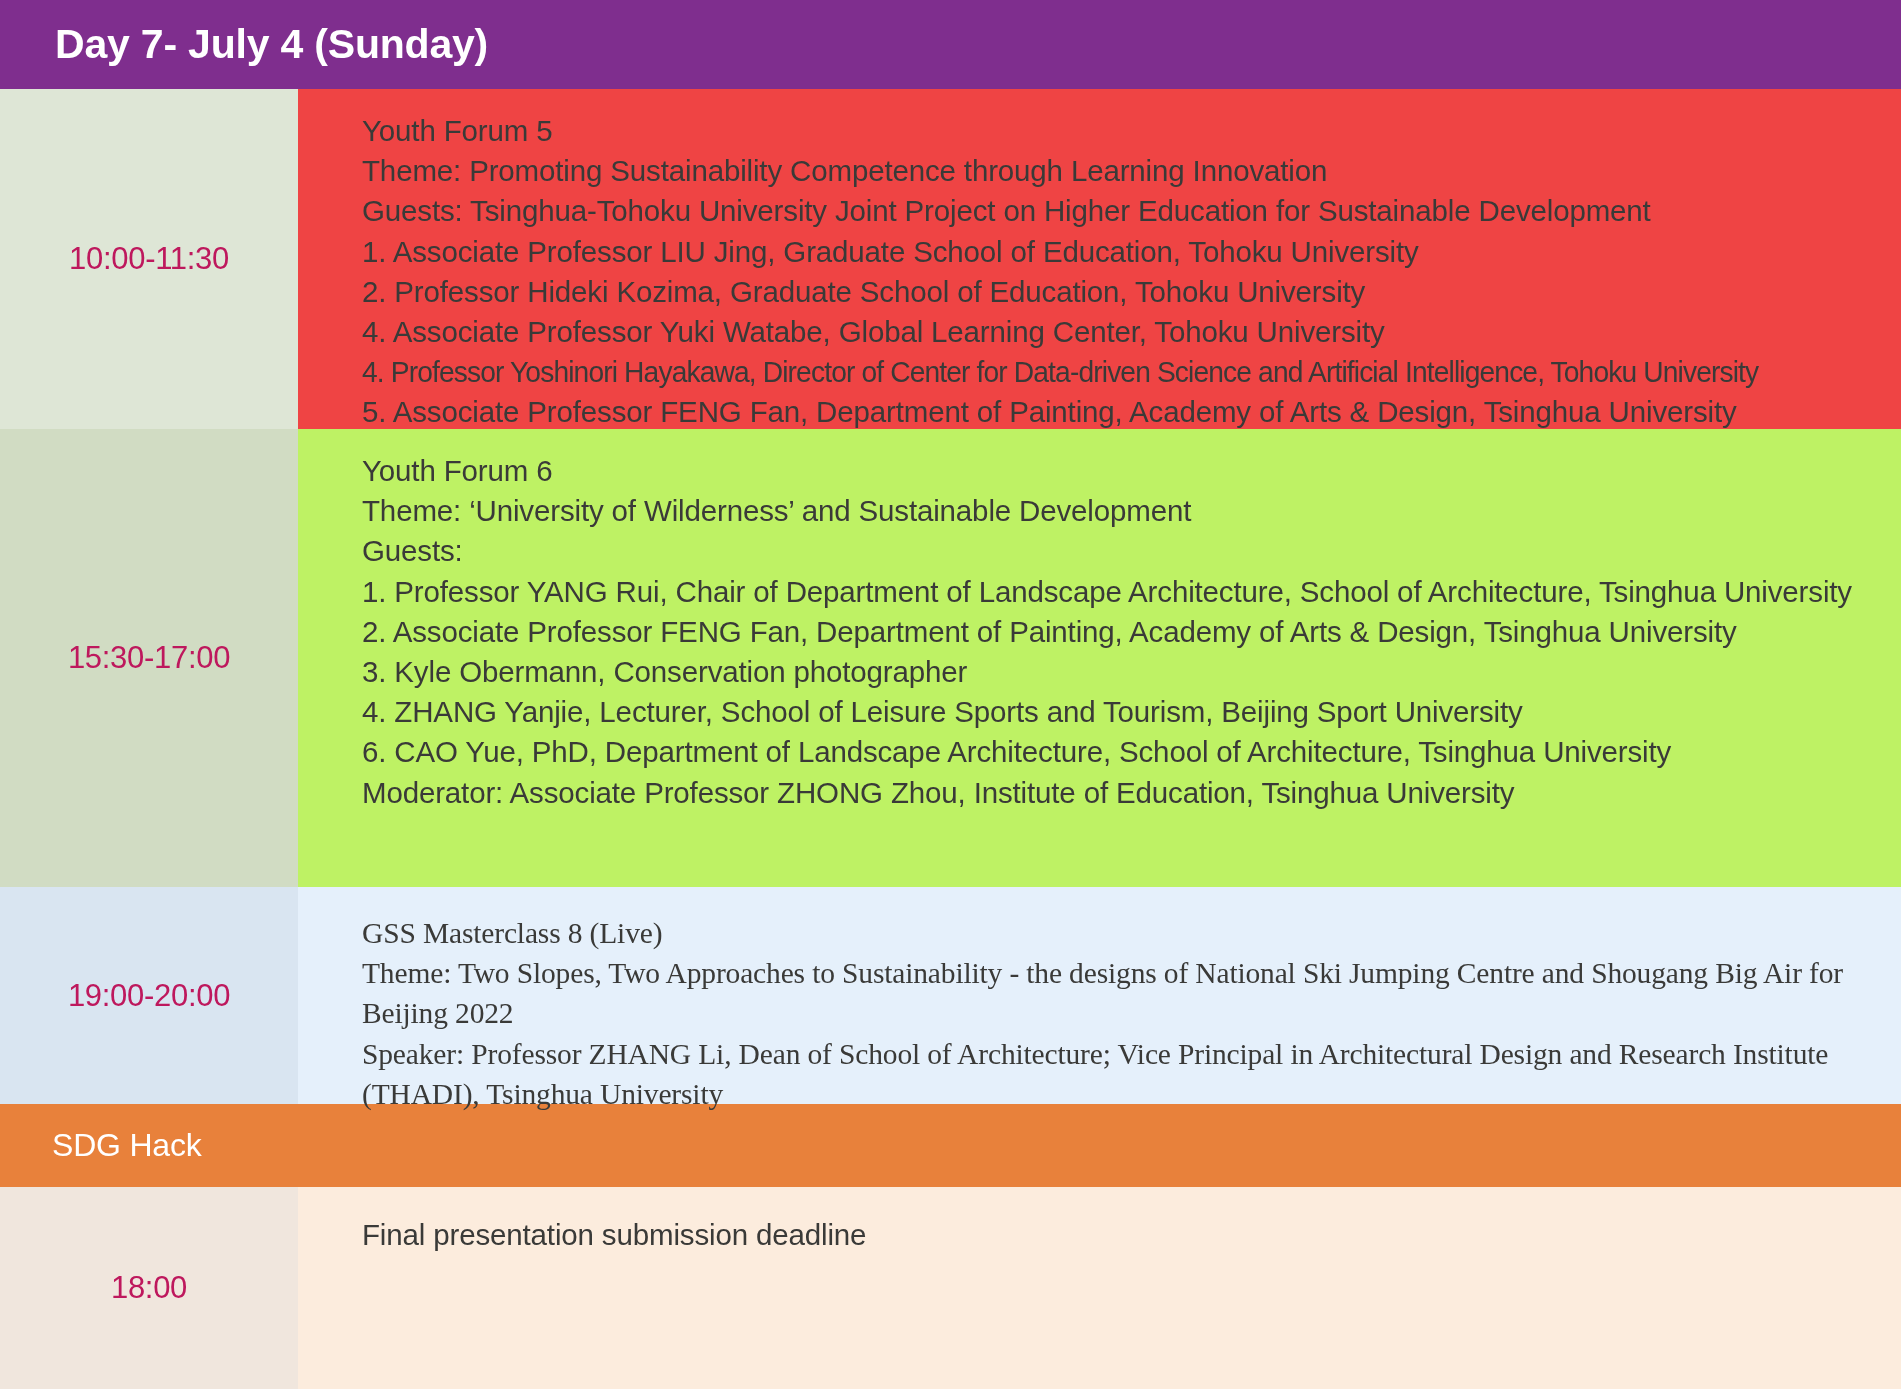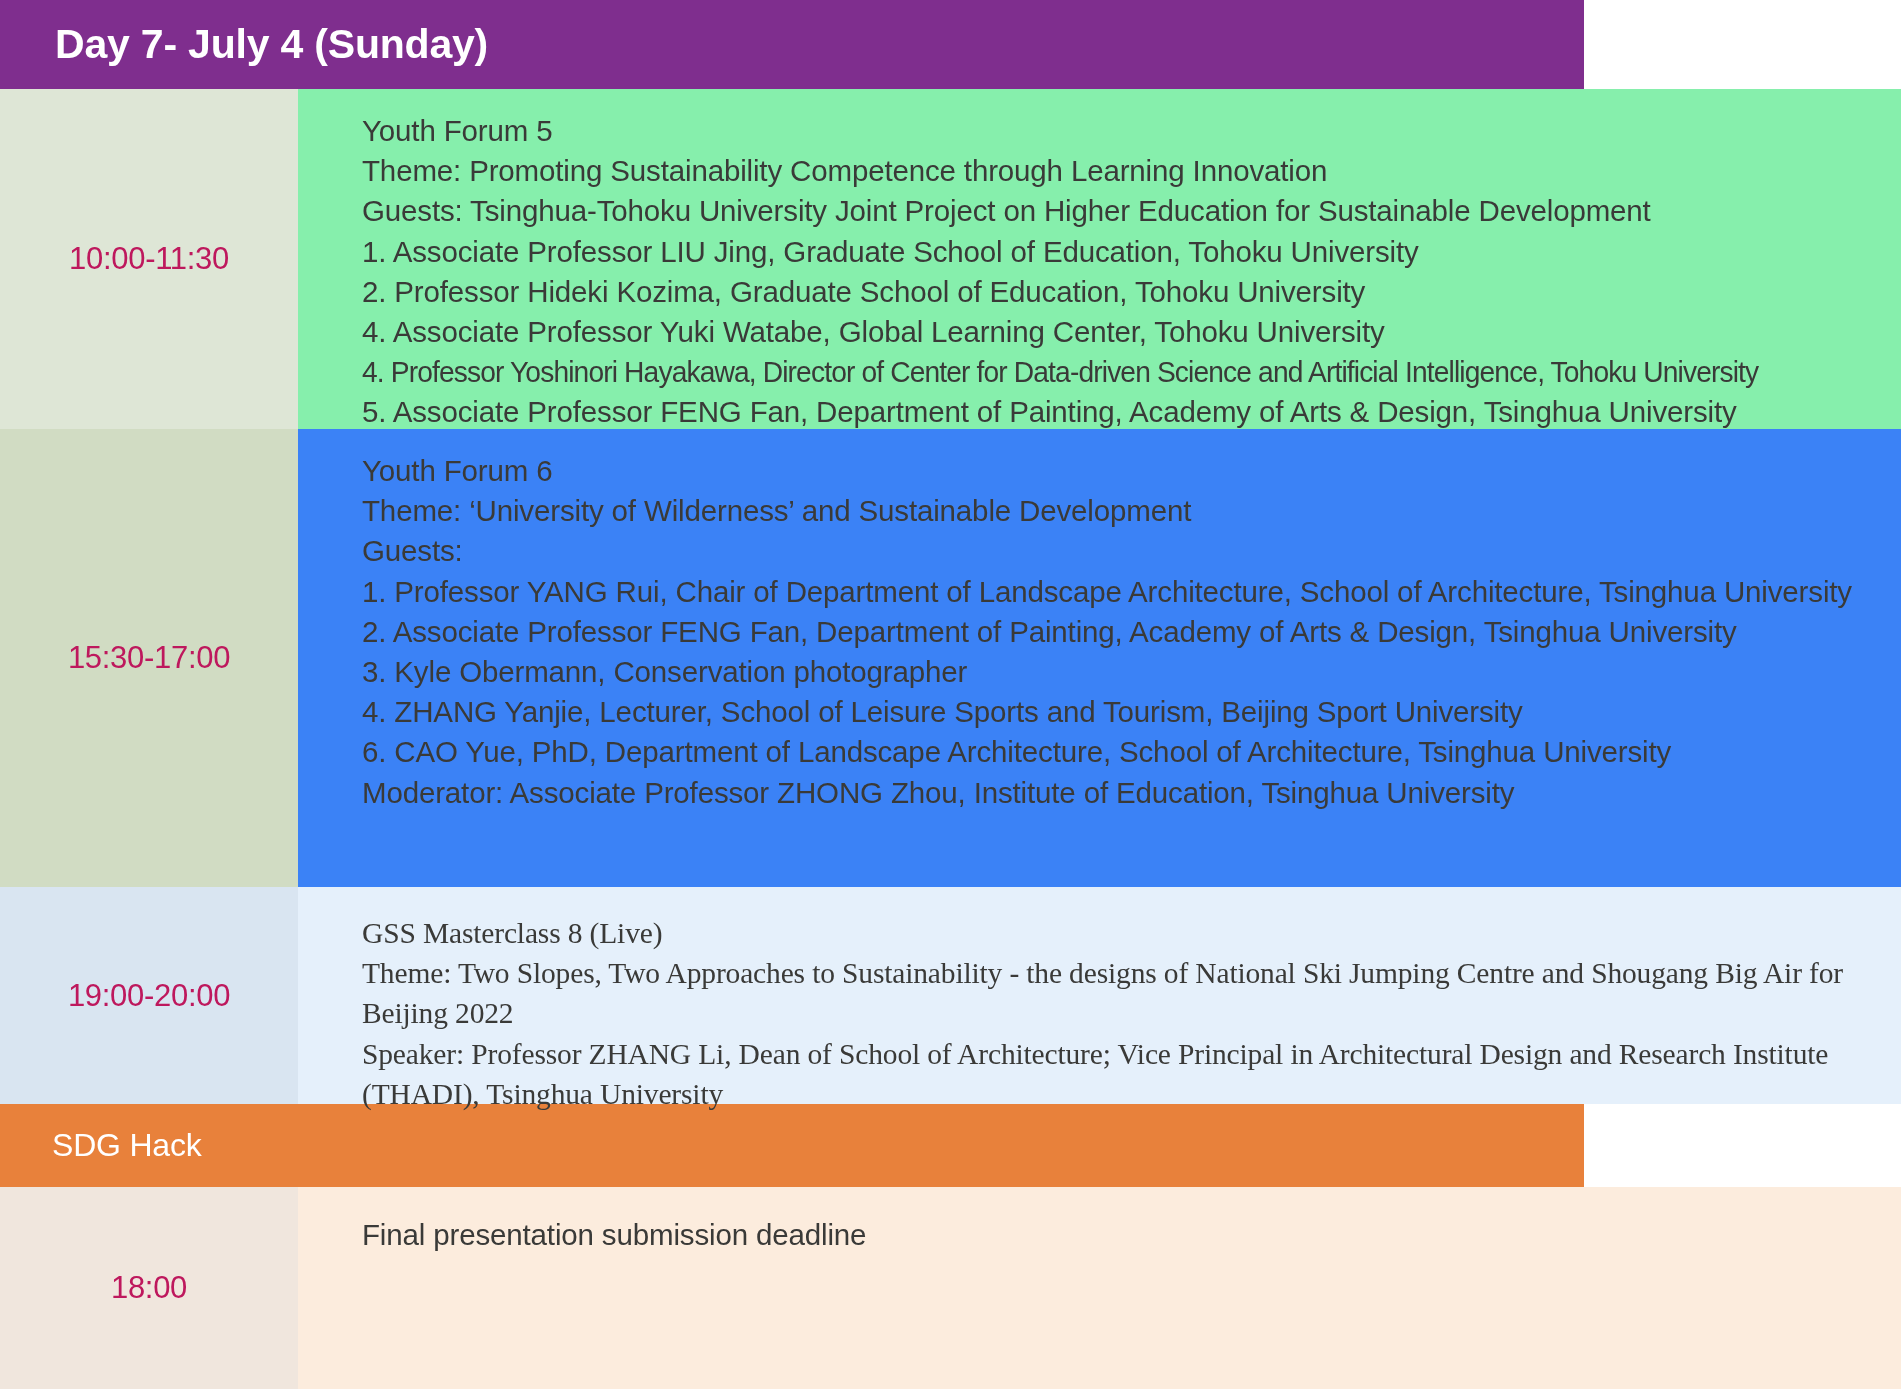--- a/index.html
+++ b/index.html
@@ -13,21 +13,21 @@
     font-family: "Liberation Sans", sans-serif;
     overflow: hidden;
   }
   .schedule {
     width: 1901px;
     position: relative;
   }
 
   
   .banner {
-    width: 1584px;
+    width: 1901px;
     box-sizing: border-box;
     display: flex;
     align-items: center;
     color: #ffffff;
     font-weight: bold;
     letter-spacing: -0.2px;
   }
   .banner-day {
     background: #7F2E8E;
     height: 89px;
@@ -76,24 +76,24 @@
   }
   .content-cell .line.tight {
     letter-spacing: -0.9px;
     font-stretch: condensed;
     transform: scaleX(0.955);
     transform-origin: left center;
   }
 
   
   .row-a .time-cell    { background: #DEE6D6; }
-  .row-a .content-cell { background: #86efac; }
+  .row-a .content-cell { background: #ef4444; }
 
   .row-b .time-cell    { background: #D1DCC3; }
-  .row-b .content-cell { background: #3b82f6; }
+  .row-b .content-cell { background: #bef264; }
 
   .row-c .time-cell    { background: #D9E5F1; }
   .row-c .content-cell { background: #E5F0FB; font-family: Liberation Serif, serif; }
 
   .row-d .time-cell    { background: #F0E6DD; }
   .row-d .content-cell { background: #FCECDD; }
 
   .row-a { height: 340px; }
   .row-b { height: 458px; }
   .row-c { height: 217px; }

